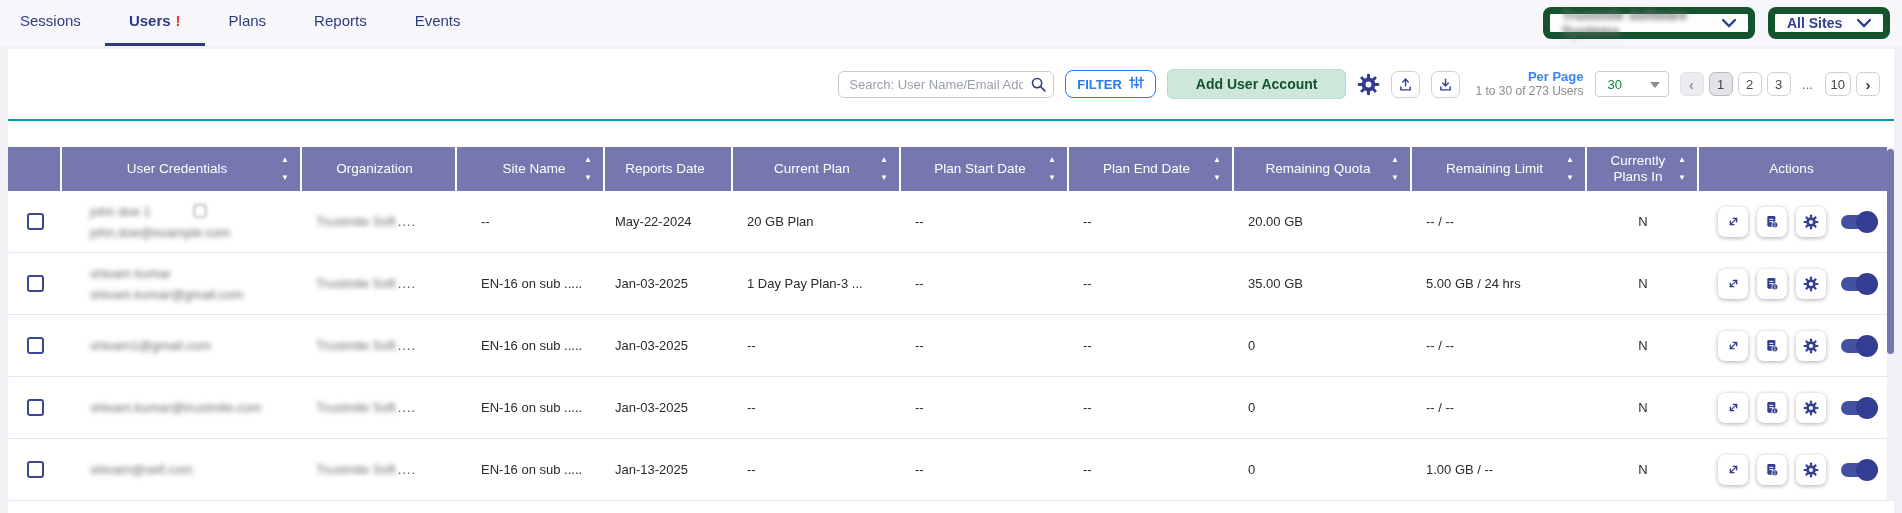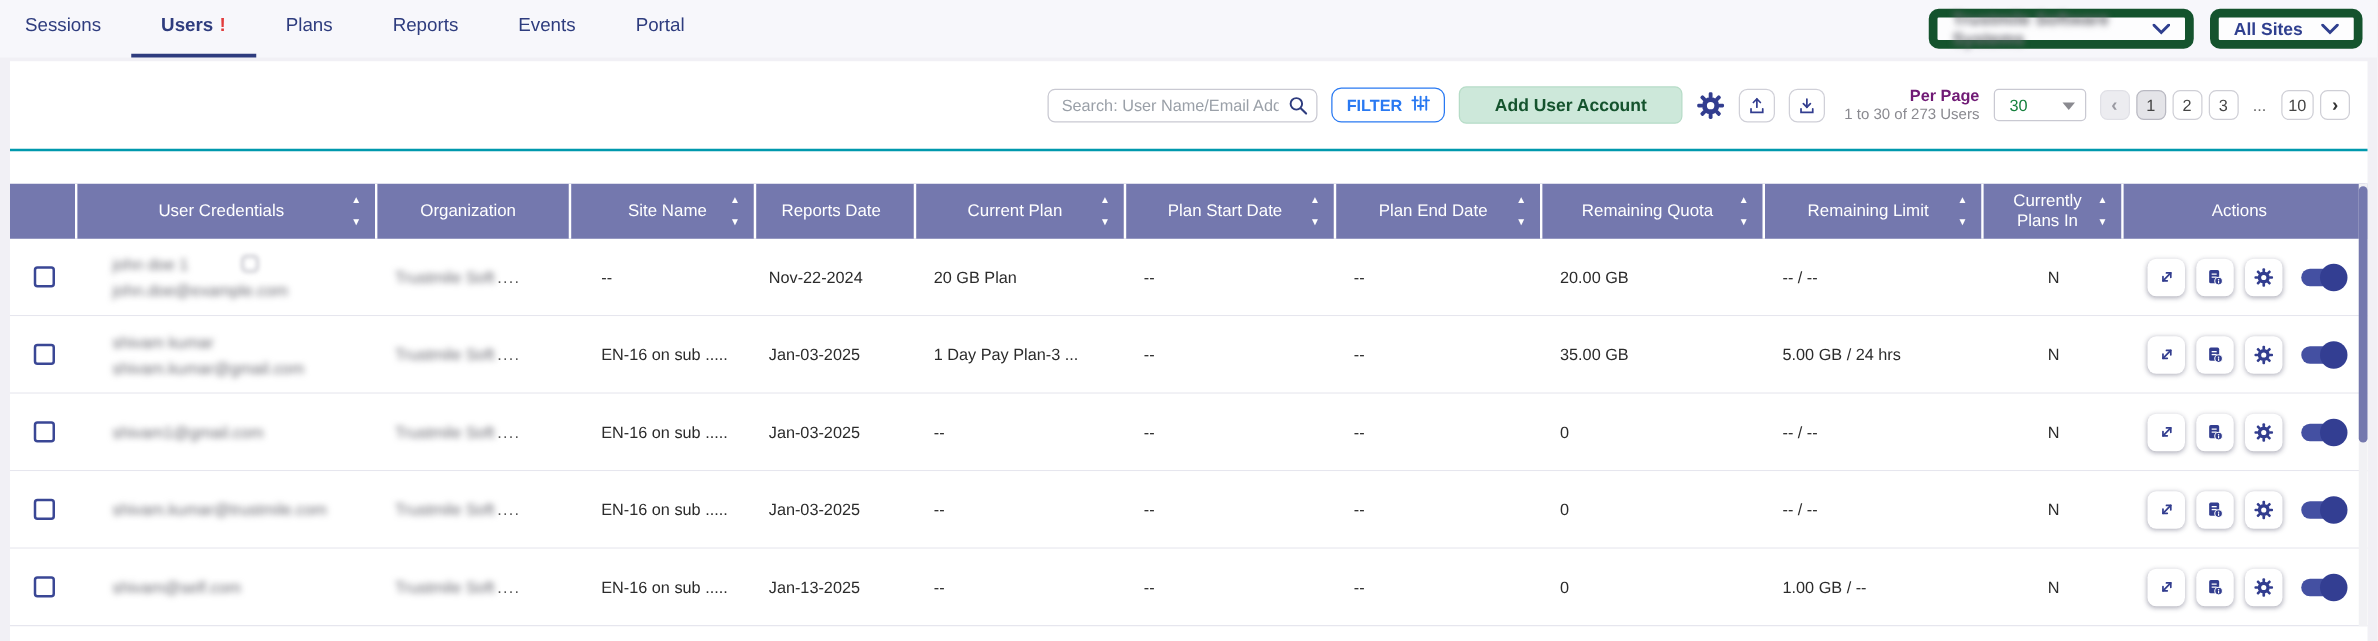--- a/index.html
+++ b/index.html
@@ -36,21 +36,21 @@
   .search-icon { position:absolute; right:7px; top:5px; }
   .filter-btn { height:28px; display:flex; align-items:center; gap:7px; padding:0 11px;
              background:#fff; border:1px solid #2979f2; border-radius:8px; color:#2979f2;
              font-size:13px; font-weight:bold; cursor:pointer; }
   .adduser-btn { height:30px; padding:0 28px; background:#cde8da; border:1px solid #b6dcc7;
              border-radius:6px; color:#14532d; font-size:14px; font-weight:bold; cursor:pointer; }
   .tool-icon { background:none; border:none; cursor:pointer; display:flex; align-items:center; }
   .io-btn { width:29px; height:27px; background:#fff; border:1px solid #d0d0d8; border-radius:7px;
              display:flex; align-items:center; justify-content:center; cursor:pointer; }
   .perpage { text-align:right; line-height:15px; margin-left:4px; }
-  .perpage .pp-label { font-size:13px; font-weight:bold; color:#701a75; }
+  .perpage .pp-label { font-size:13px; font-weight:bold; color:#3b82f6; }
   .perpage .pp-range { font-size:12px; color:#8a8a90; }
   .size-dd { position:relative; width:74px; height:26px; border:1px solid #c9c9d2; border-radius:4px;
              display:flex; align-items:center; padding-left:12px; font-size:13px; color:#15803d; cursor:pointer; }
   .size-dd .caret { position:absolute; right:8px; top:10px; width:0; height:0;
              border-left:5px solid transparent; border-right:5px solid transparent; border-top:6px solid #8a8a90; }
   .pager { display:flex; align-items:center; gap:5px; }
   .pg { min-width:24px; height:24px; border:1px solid #cfcfd6; border-radius:6px; background:#fff;
         font-size:13px; color:#444; display:flex; align-items:center; justify-content:center;
         padding:0 5px; cursor:pointer; }
   .pg.current { background:#e4e4e8; border-color:#b9b9c2; }
@@ -111,23 +111,20 @@
       </div>
       <div class="tab">
         <span>Plans</span>
       </div>
       <div class="tab">
         <span>Reports</span>
       </div>
       <div class="tab">
         <span>Events</span>
       </div>
-      <div class="tab">
-        <span>Portal</span>
-      </div>
     </div>
   <div class="nav-right">
     <div class="nav-dd org">
       <span class="blur">Trustmile Software Systems</span>
       <span class="chev">
         <svg width="14" height="9" viewBox="0 0 14 9">
             <path d="M1 1 L7 7 L13 1" fill="none" stroke="#2f3f8f" stroke-width="2.4" stroke-linecap="round"></path>
           </svg>
       </span>
     </div>
@@ -293,21 +290,21 @@
       <div class="name-line">
         <span class="blur">john doe 1</span>
         <span class="badge-icon"></span>
       </div>
       <div><span class="blur">john.doe@example.com</span></div>
     </div>
     <div class="cell col-2">
       <span class="blur">Trustmile Soft</span><span class="suffix">....</span>
     </div>
     <div class="cell col-3">--</div>
-    <div class="cell col-4">Nov-22-2024</div>
+    <div class="cell col-4">May-22-2024</div>
     <div class="cell col-5">20 GB Plan</div>
     <div class="cell col-6">--</div>
     <div class="cell col-7">--</div>
     <div class="cell col-8">20.00 GB</div>
     <div class="cell col-9">-- / --</div>
     <div class="cell col-10 c-center">N</div>
     <div class="cell col-11 actions">
       <button class="act-btn">
         <svg width="15" height="15" viewBox="0 0 24 24" fill="none" stroke="#323d8f" stroke-width="2.2" stroke-linecap="round" stroke-linejoin="round">
           <path d="M7 17 L17 7"></path>

